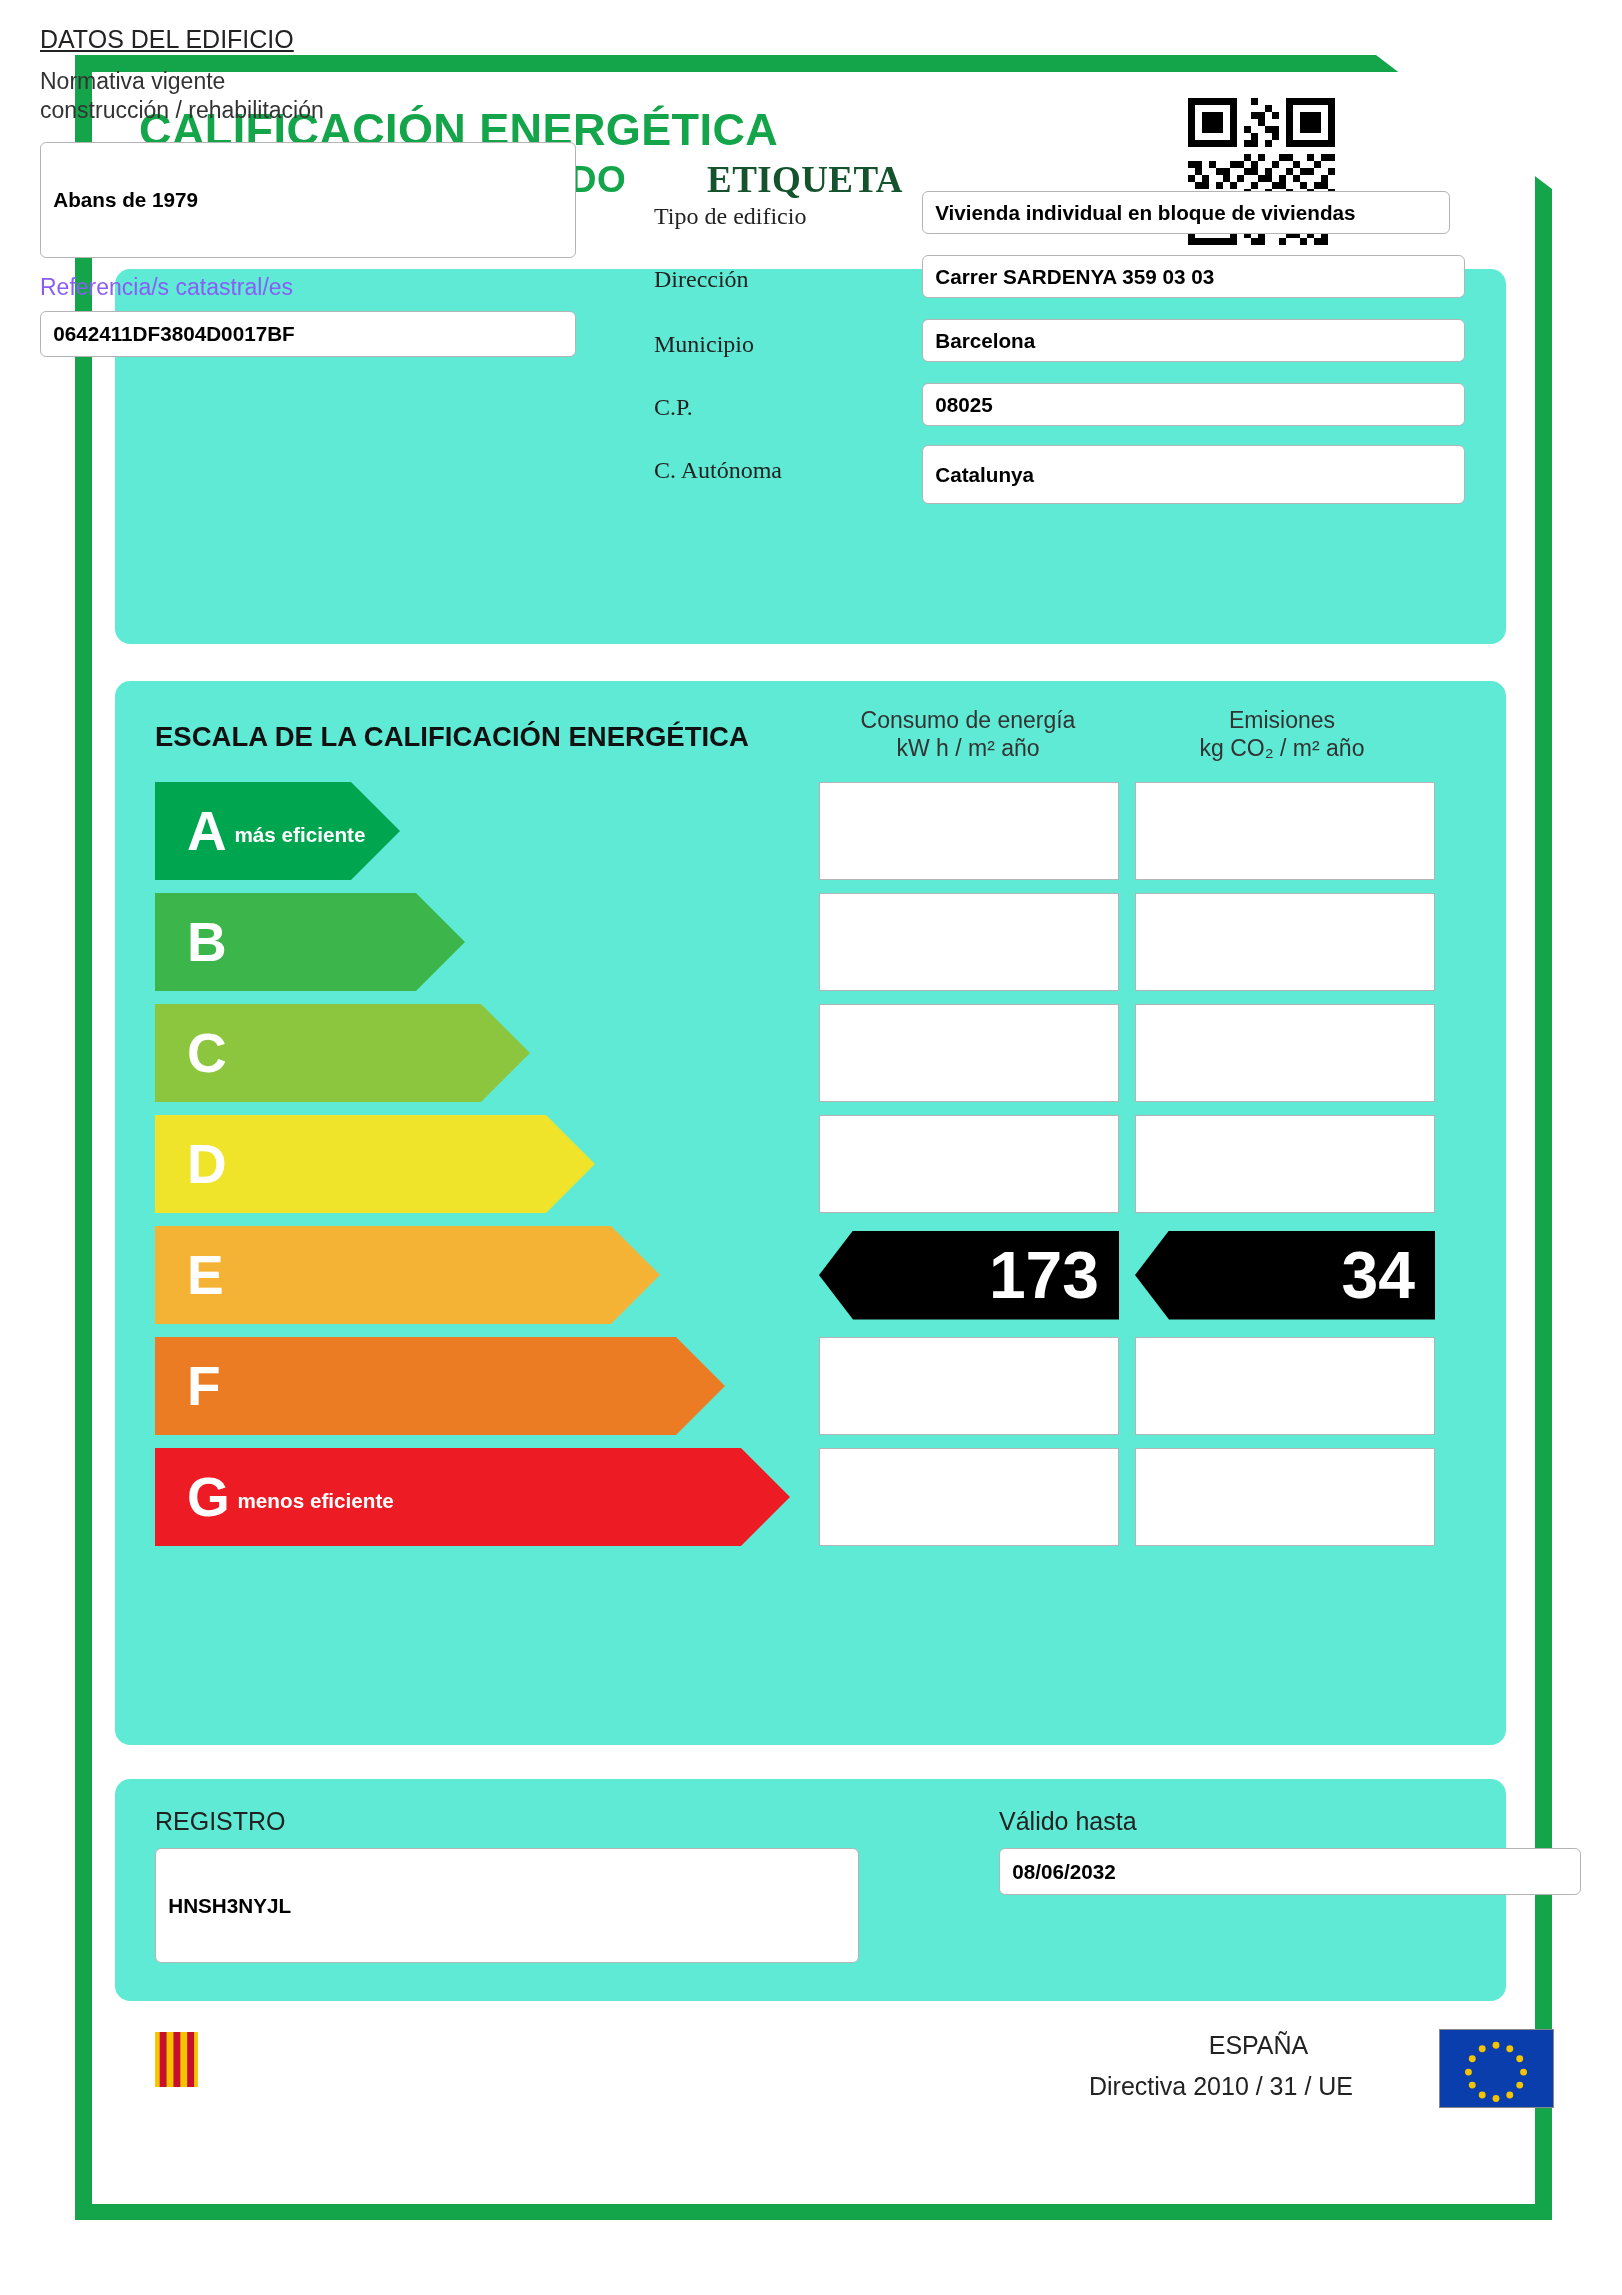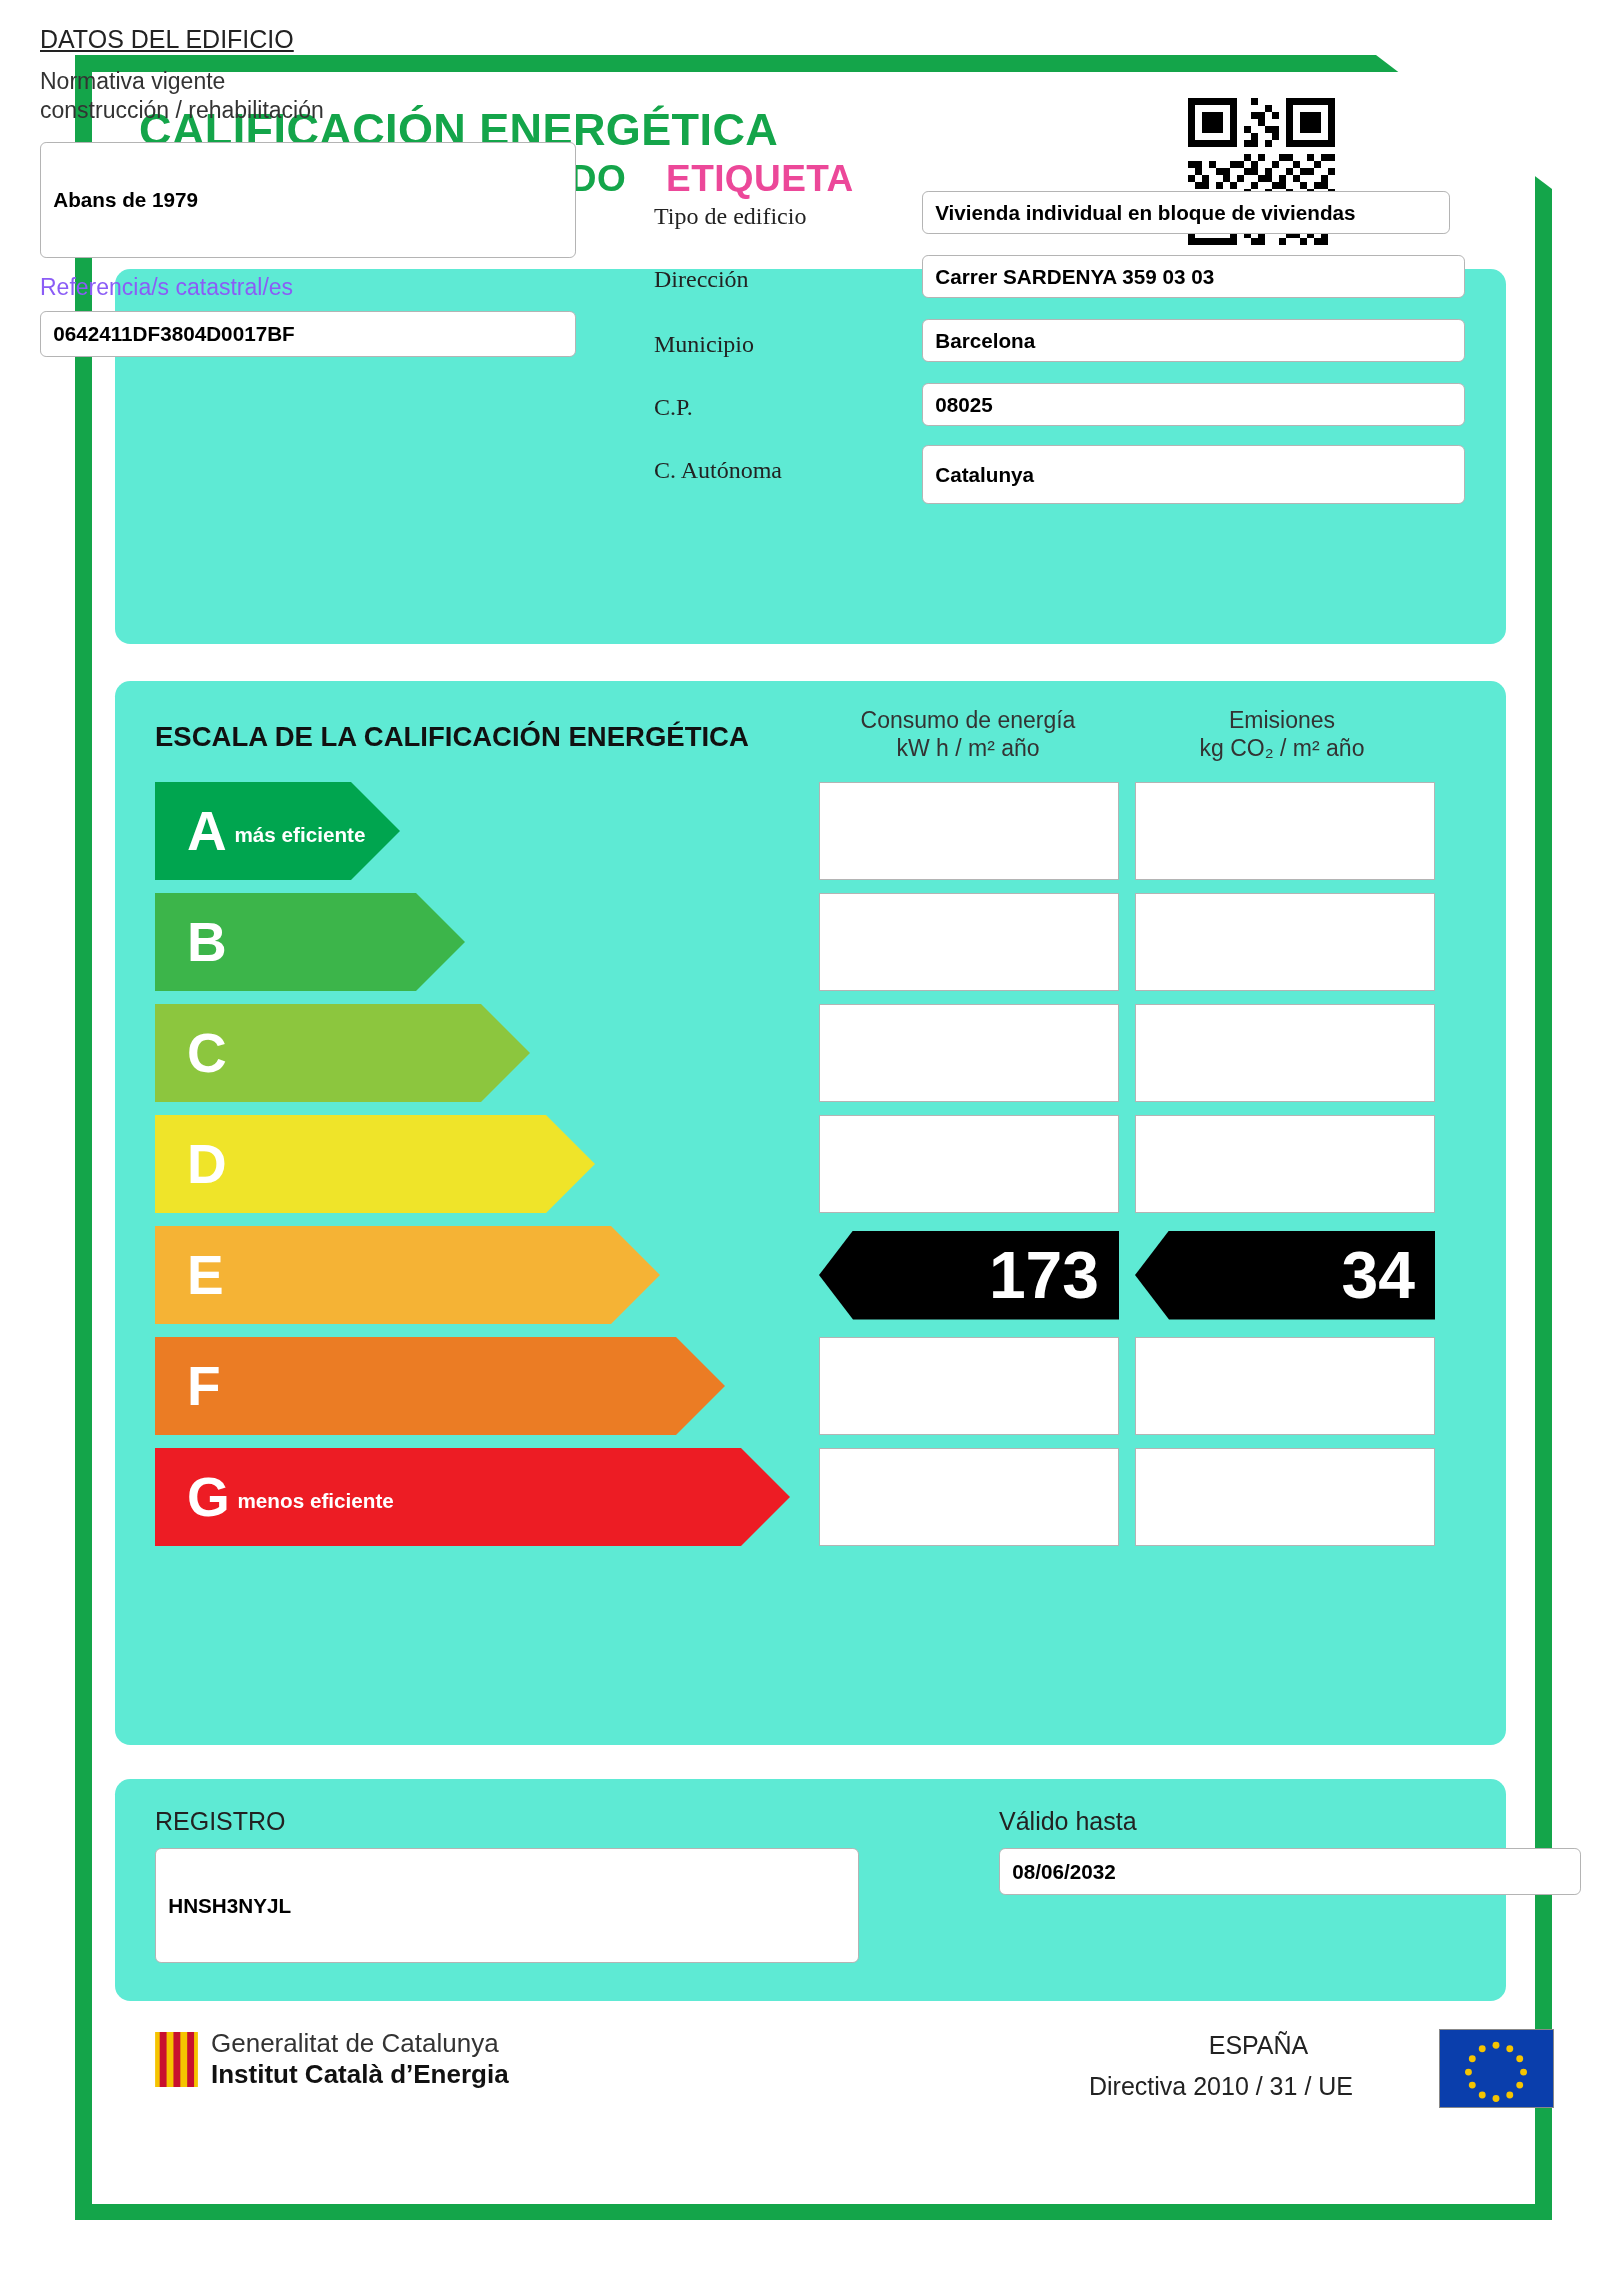--- a/index.html
+++ b/index.html
@@ -65,23 +65,24 @@
   }
   .title-sub {
     font-size: 37px;
     font-weight: bold;
     color: #14a54a;
     letter-spacing: 0.4px;
   }
   .title-etiqueta {
     font-size: 37px;
     font-weight: bold;
-    color: #ec4899;
-    margin-left: 40px;
+    color: #14532d;
+    margin-left: 81px;
     letter-spacing: 0.4px;
+    font-family: Liberation Serif, serif;
   }
   .qr {
     position: absolute;
     left: 1188px;
     top: 98px;
     width: 147px;
     height: 147px;
   }
   .qr svg { display:block; }
 
@@ -458,24 +459,20 @@
   <div class="gen-logo">
     <svg width="43" height="55" viewBox="0 0 56 72">
       <rect x="0" y="0" width="56" height="72" fill="#f5c400"></rect>
       <g fill="#c8102e">
         <rect x="6" y="0" width="9" height="72"></rect>
         <rect x="24" y="0" width="9" height="72"></rect>
         <rect x="42" y="0" width="9" height="72"></rect>
       </g>
     </svg>
   </div>
-  <div class="gen-text">
-    <div class="gen-l1">Generalitat de Catalunya</div>
-    <div class="gen-l2">Institut Català d’Energia</div>
-  </div>
   <div class="esp">ESPAÑA</div>
   <div class="esp2">Directiva 2010 / 31 / UE</div>
   <div class="eu-flag">
     <svg width="112" height="75" viewBox="0 0 146 98">
       <rect width="146" height="98" fill="#0a3eac"></rect>
       <g fill="#f5c400">
         <circle cx="73" cy="20" r="4.5"></circle>
         <circle cx="91" cy="24.5" r="4.5"></circle>
         <circle cx="104" cy="37.5" r="4.5"></circle>
         <circle cx="109" cy="55" r="4.5"></circle>

